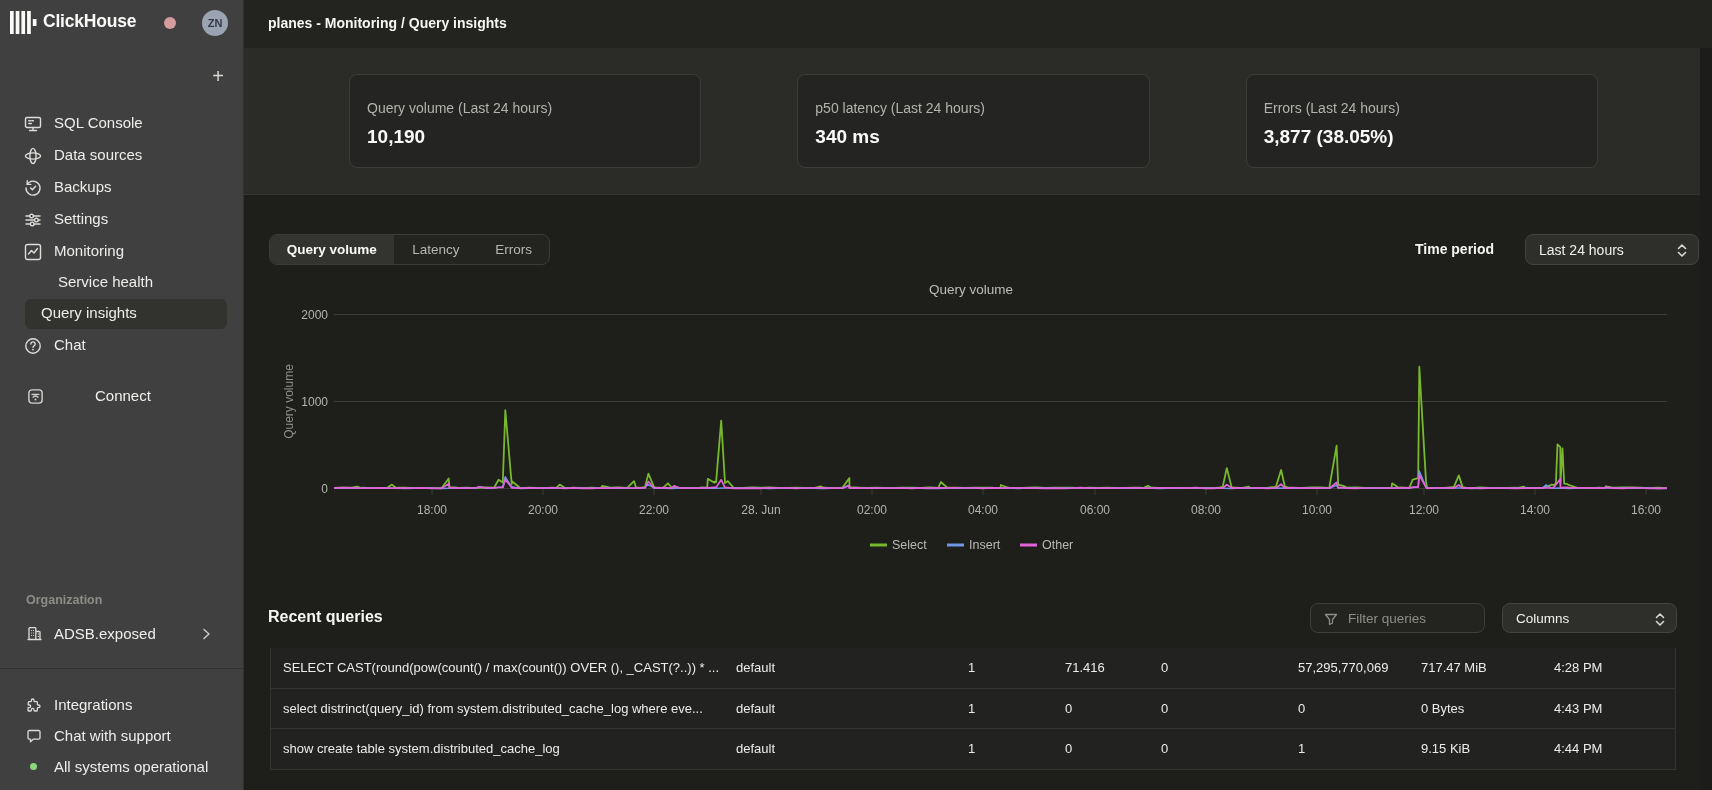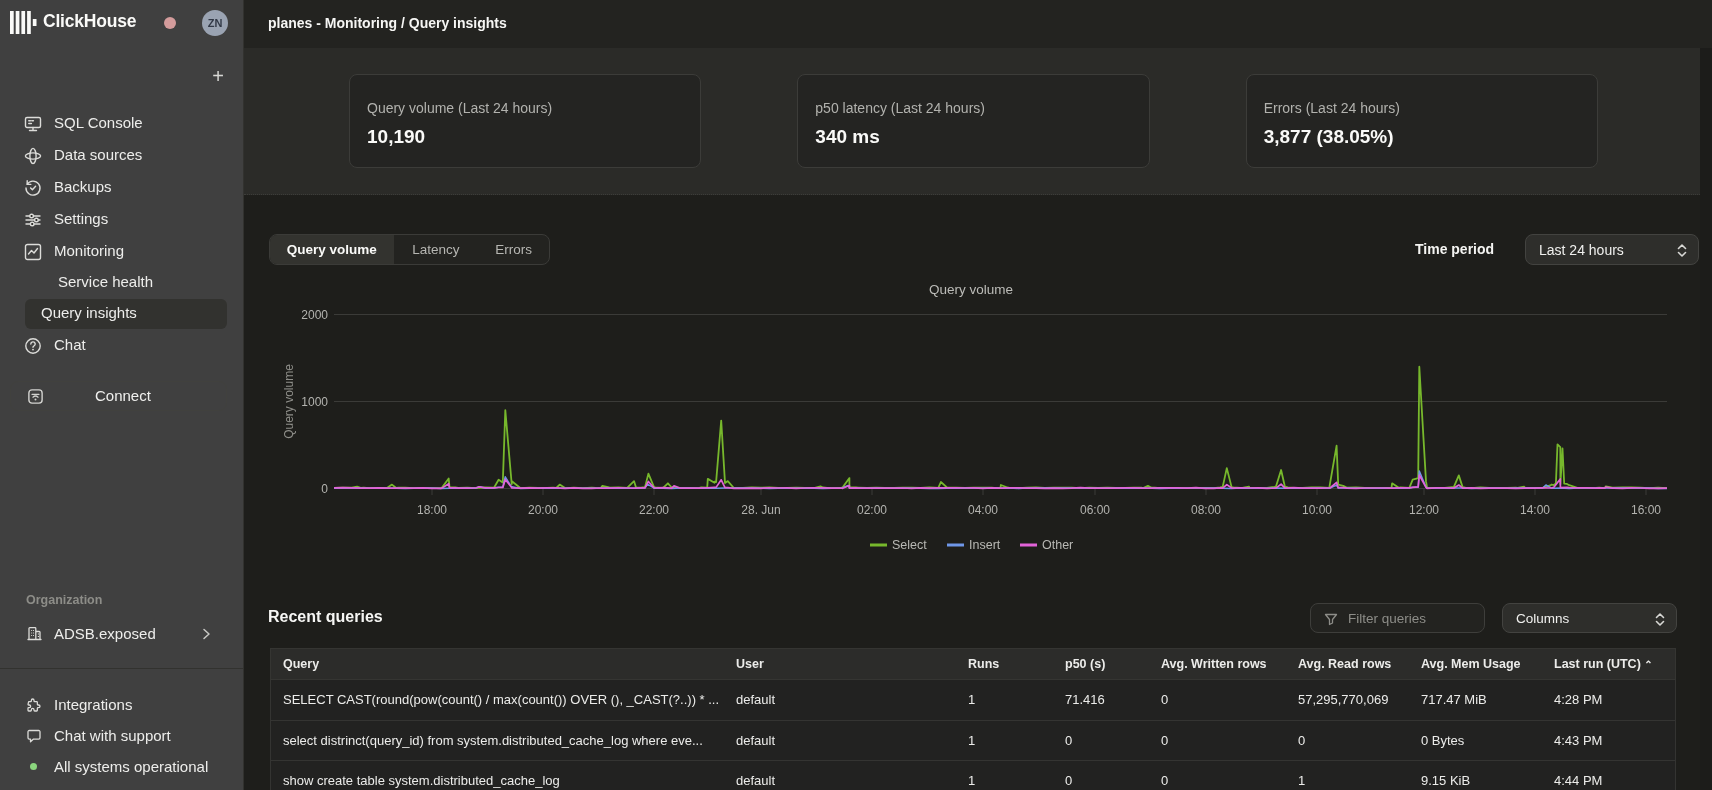--- a/index.html
+++ b/index.html
@@ -131,30 +131,20 @@
     </svg>
   <div class="ph">Filter queries</div>
 </div>
 <div class="colsel">
     <div class="tx">Columns</div>
   <svg class="chev2" viewBox="0 0 12 15">
       <path d="M2.5 5.5 L6 2 L9.5 5.5 M2.5 9.5 L6 13 L9.5 9.5" stroke="#d8d8d5" stroke-width="1.6" fill="none" stroke-linecap="round" stroke-linejoin="round"></path>
     </svg>
 </div>
 <div class="table">
-  <div class="thead">
-      <div class="c1">Query</div>
-      <div class="c2">User</div>
-      <div class="c3">Runs</div>
-      <div class="c4">p50 (s)</div>
-      <div class="c5">Avg. Written rows</div>
-      <div class="c6">Avg. Read rows</div>
-      <div class="c7">Avg. Mem Usage</div>
-      <div class="c8">Last run (UTC) <span style="font-size:10px;">⌃</span></div>
-    </div>
   <div class="trow">
       <div class="c1">SELECT CAST(round(pow(count() / max(count()) OVER (), _CAST(?..)) * ...</div>
       <div class="c2">default</div>
       <div class="c3">1</div>
       <div class="c4">71.416</div>
       <div class="c5">0</div>
       <div class="c6">57,295,770,069</div>
       <div class="c7">717.47 MiB</div>
       <div class="c8">4:28 PM</div>
     </div>

